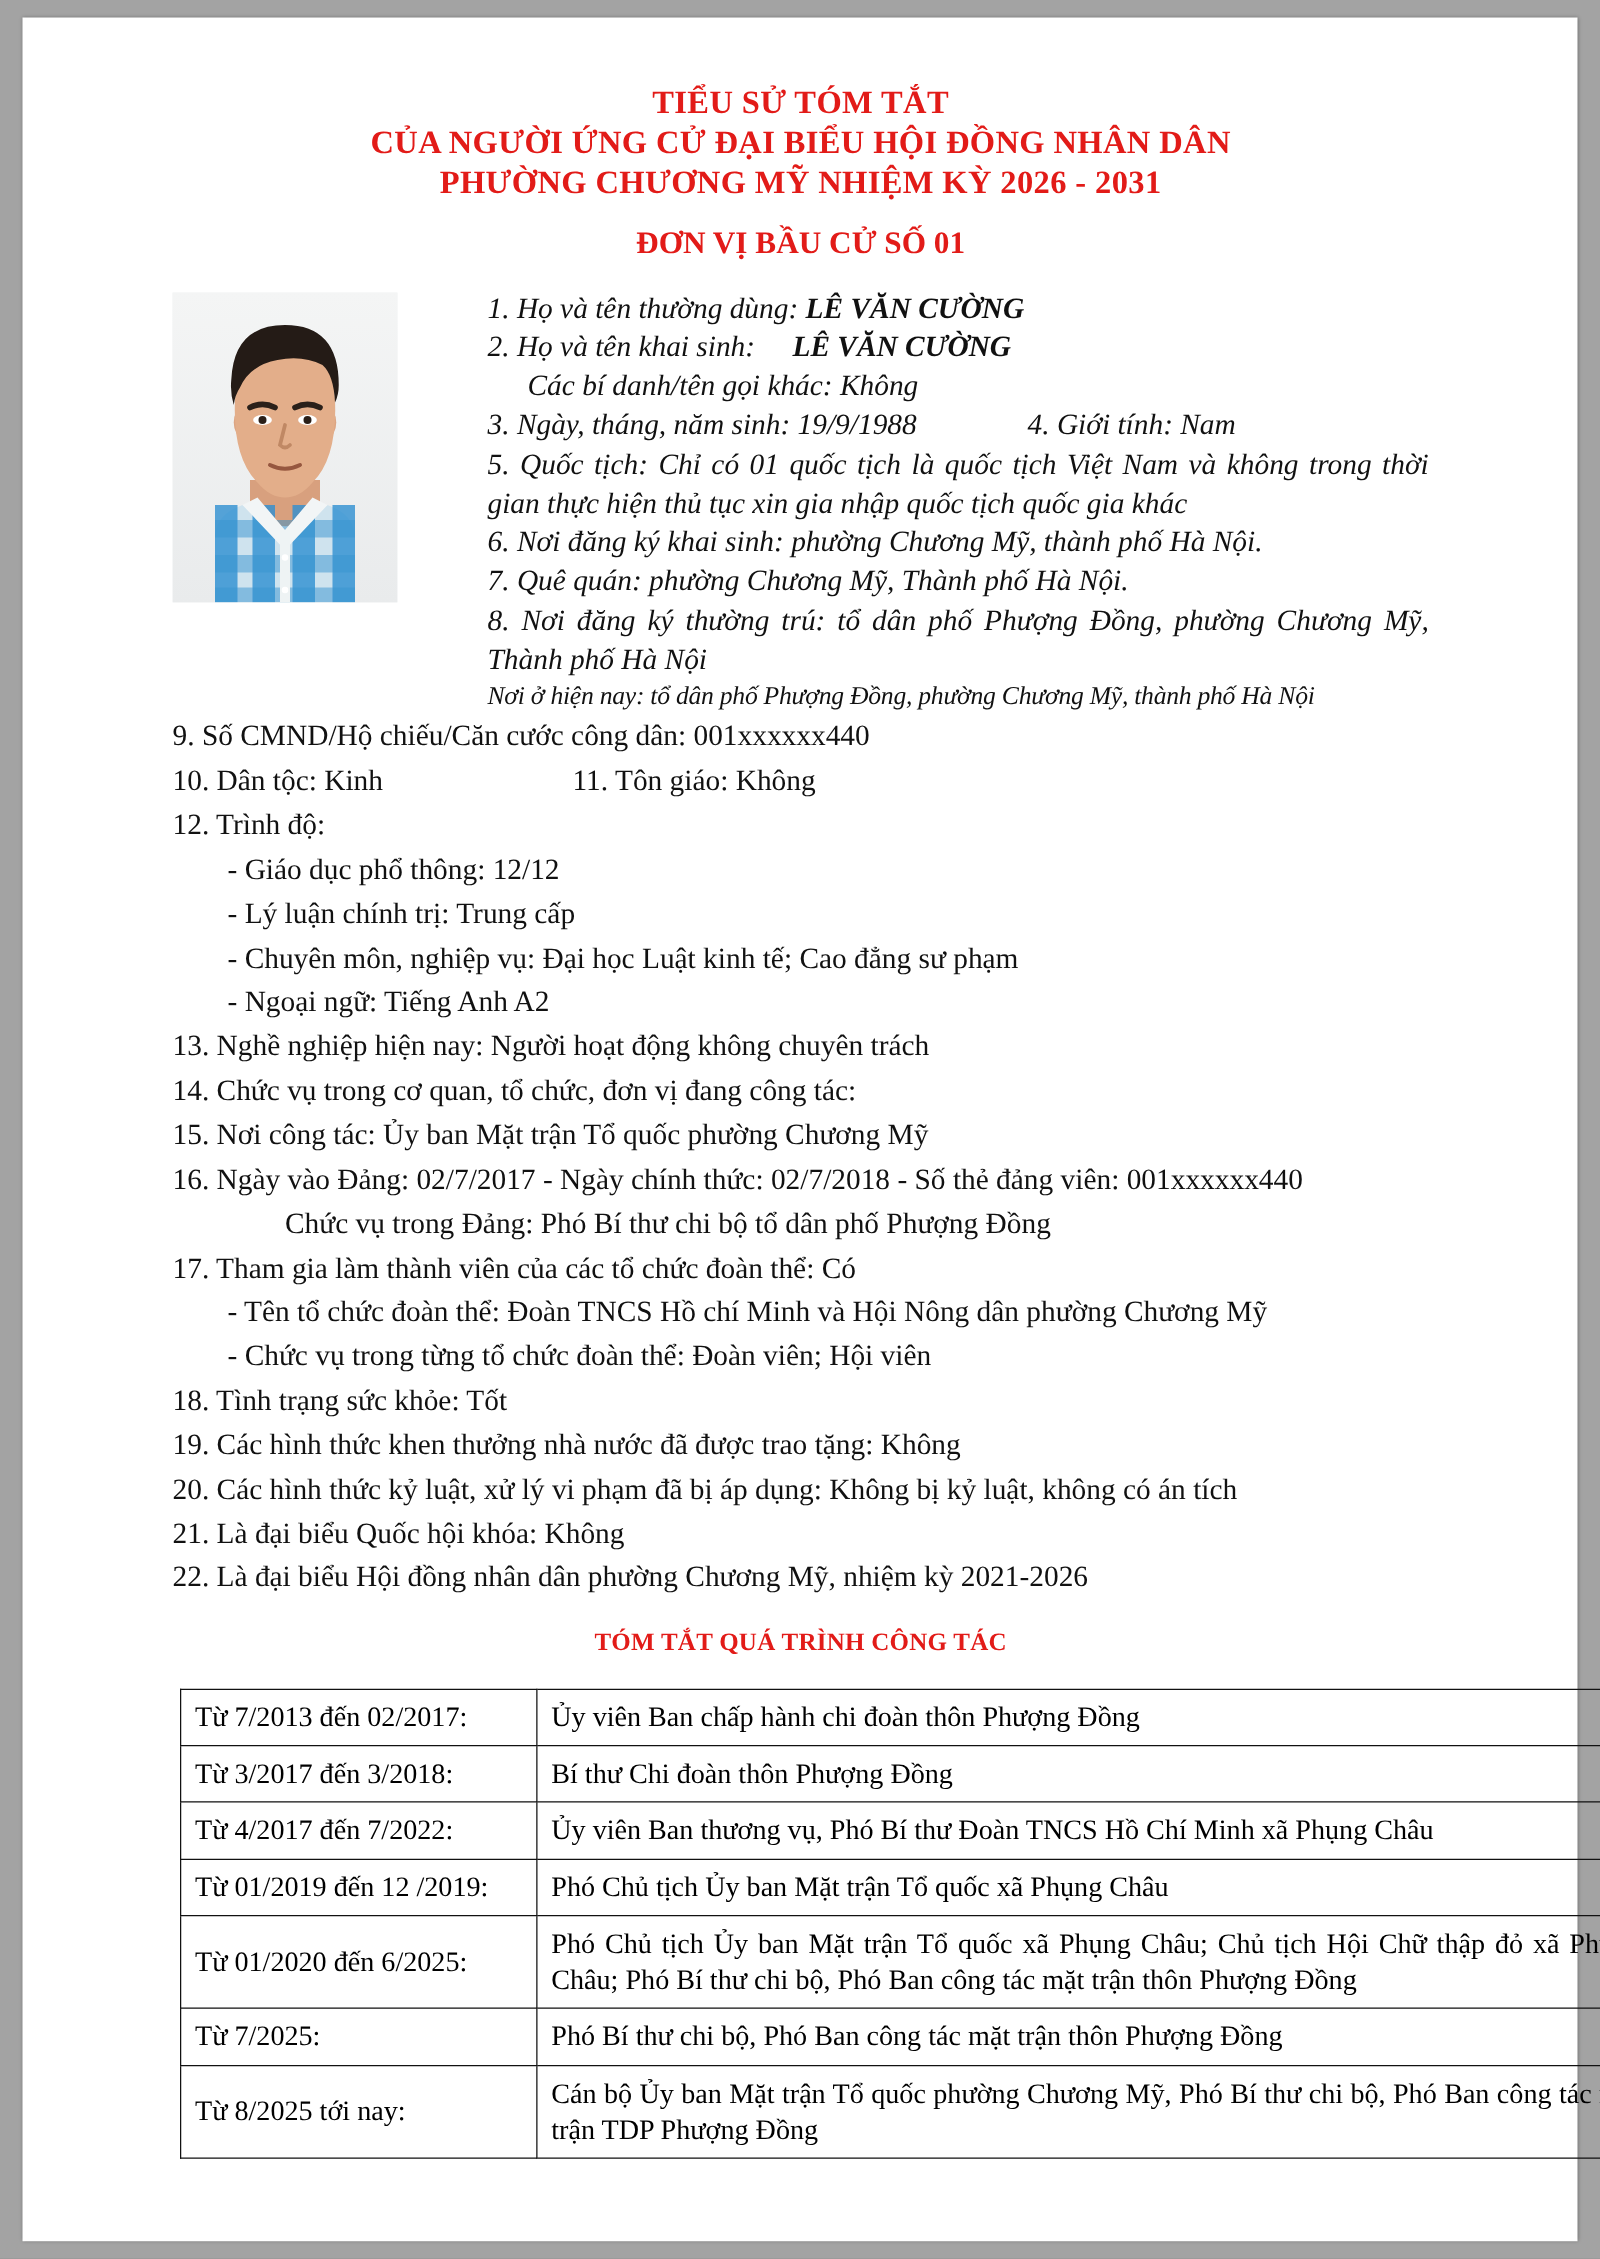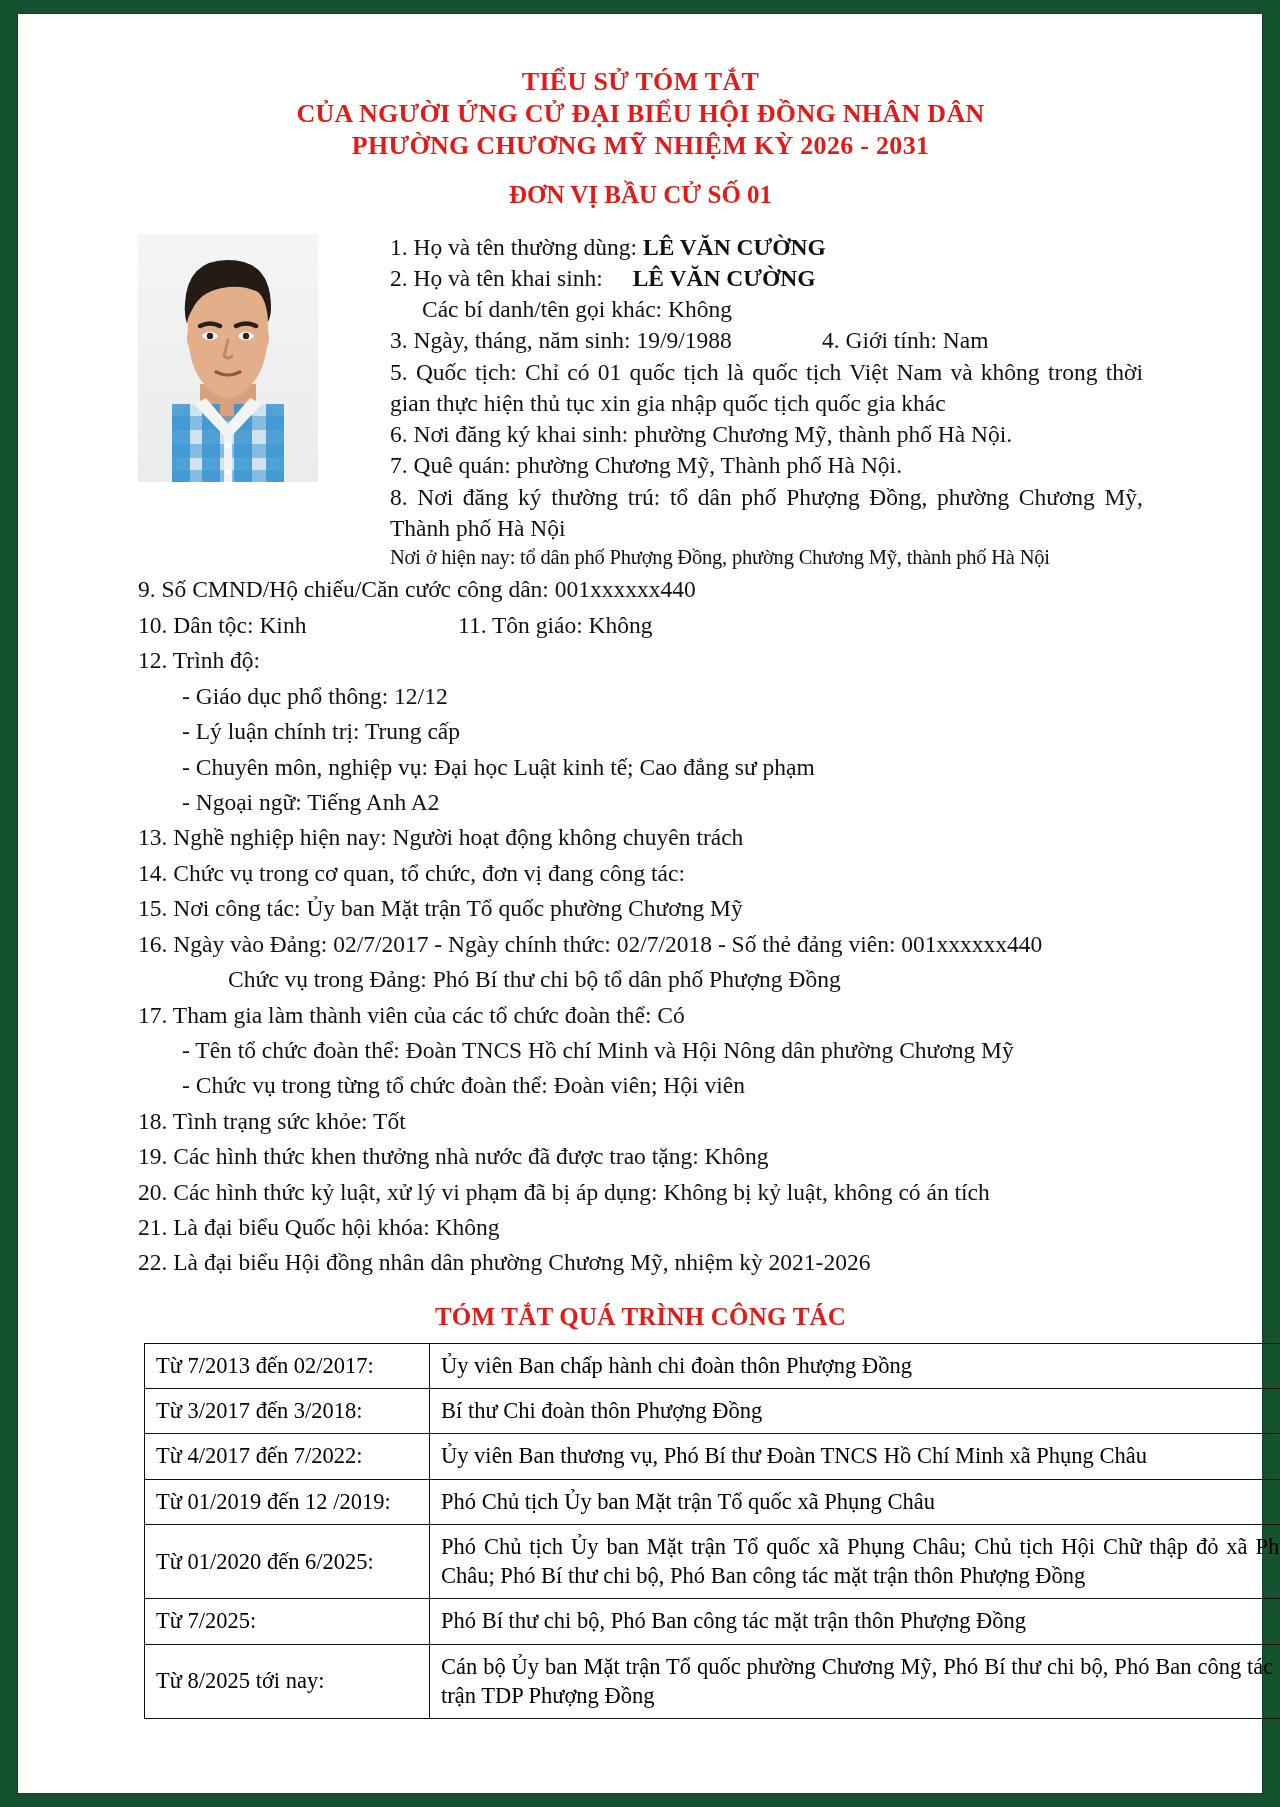--- a/index.html
+++ b/index.html
@@ -8,21 +8,21 @@
     background: #8a8a8a;
   }
   body {
     font-family: "Liberation Serif", "DejaVu Serif", serif;
   }
   .page {
     position: relative;
     width: 1280px;
     height: 1807px;
     margin: 0 auto;
-    background: #14532d;
+    background: #a3a3a3;
     box-sizing: border-box;
     overflow: hidden;
   }
   .sheet {
     position: absolute;
     left: 18px;
     top: 14px;
     width: 1244px;
     height: 1779px;
     background: #fff;
@@ -70,21 +70,21 @@
     width: 180px;
     height: 248px;
     overflow: hidden;
     background: #f0f2f2;
   }
   .photo svg { display: block; }
 
   .wrapcol {
     margin-left: 252px;
   }
-  .line { white-space: normal; }
+  .line { white-space: normal; font-style: italic; }
   .just { text-align: justify; text-align-last: left; }
   .b { font-weight: bold; }
   .ind1 { padding-left: 32px; }
   .ind2 { padding-left: 44px; }
   .ind3 { padding-left: 90px; }
   .tight { font-size: 20.5px; letter-spacing: -0.2px; }
   .row-two {
     display: flex;
   }
   .row-two .c1 { width: 320px; flex: 0 0 320px; }
@@ -93,23 +93,23 @@
     font-size: 23.5px;
     line-height: 1.38;
   }
   .below > div { margin-bottom: 3px; }
 
   
   .section-head {
     text-align: center;
     color: #e21b18;
     font-weight: bold;
-    font-size: 25px;
+    font-size: 20px;
     margin-top: 24px;
-    margin-bottom: 12px;
+    margin-bottom: 25px;
     letter-spacing: 0.2px;
   }
 
   
   table.career {
     border-collapse: collapse;
     width: 1181px;
     margin-left: 6px;
     font-size: 22.5px;
     line-height: 1.30;

